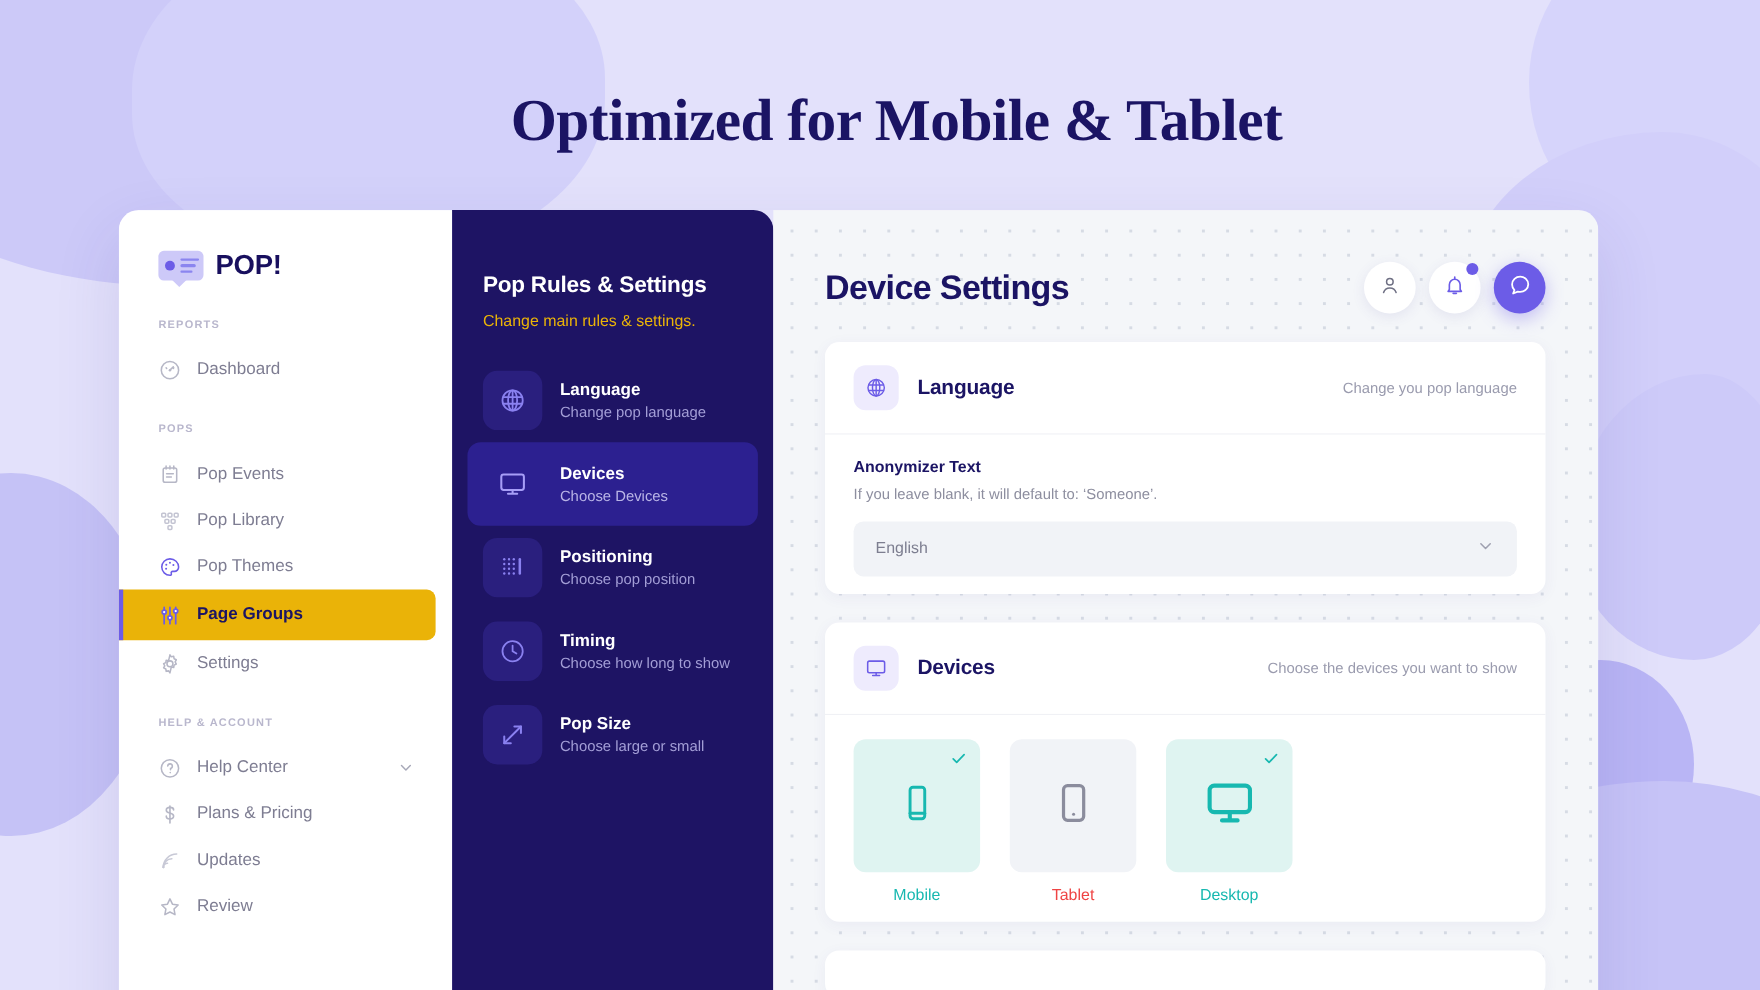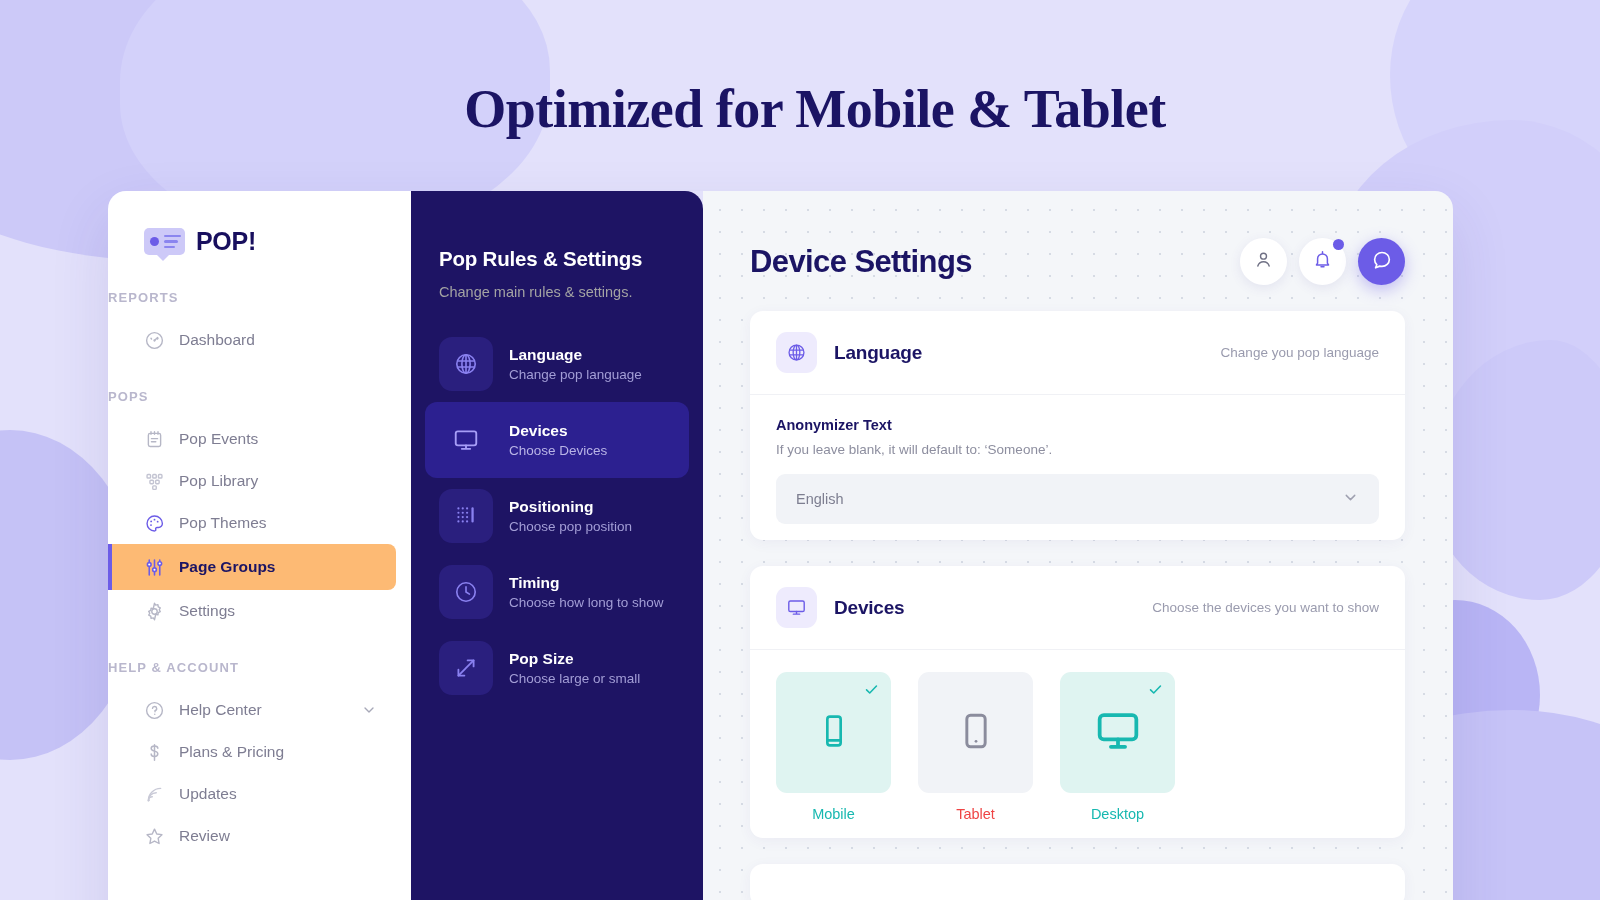--- a/index.html
+++ b/index.html
@@ -127,43 +127,44 @@
   .logo-lines i { display: block; height: 2.5px; background: #8b85ef; border-radius: 2px; }
   .logo-lines i:nth-child(1) { width: 17px; }
   .logo-lines i:nth-child(2) { width: 14px; }
   .logo-lines i:nth-child(3) { width: 11px; }
   .logo-text {
     font-size: 25px; font-weight: 800;
     color: #180f5e; letter-spacing: -0.3px;
   }
 
   .nav-section-label {
-    font-size: 13px;
+    font-size: 10px;
     font-weight: 700;
     letter-spacing: 1.1px;
     color: #b9b7cd;
+    padding-left: 36px;
     margin-bottom: 14px;
   }
   .nav-gap { height: 28px; }
 
   .nav-item {
     display: flex; align-items: center;
     gap: 14px;
     height: 42px;
     padding-left: 36px;
     position: relative;
     cursor: pointer;
   }
   .nav-item .nav-label {
     font-size: 15.5px;
     color: #7e7d92;
     font-weight: 400;
   }
   .nav-item.active {
-    background: #fdba74;
+    background: #eab308;
     border-radius: 0 8px 8px 0;
     margin-right: 15px;
     height: 46px;
   }
   .nav-item.active:before {
     content: ""; position: absolute;
     left: 0; top: 0; bottom: 0; width: 4px;
     background: #6c5ce7;
   }
   .nav-item.active .nav-label { color: #1b1464; font-weight: 700; }
@@ -179,21 +180,21 @@
     border-radius: 0 18px 0 0;
     padding: 56px 28px 0 28px;
     position: relative;
   }
   .rules-title {
     font-size: 20.5px; font-weight: 700;
     color: #ffffff; letter-spacing: -0.2px;
     margin-bottom: 13px;
   }
   .rules-sub {
-    font-size: 14.5px; color: #a3a3a3;
+    font-size: 14.5px; color: #eab308;
     margin-bottom: 26px;
   }
   .rule-item {
     display: flex; align-items: center;
     gap: 16px;
     padding: 11px 14px;
     margin: 0 -14px;
     border-radius: 12px;
     cursor: pointer;
   }

